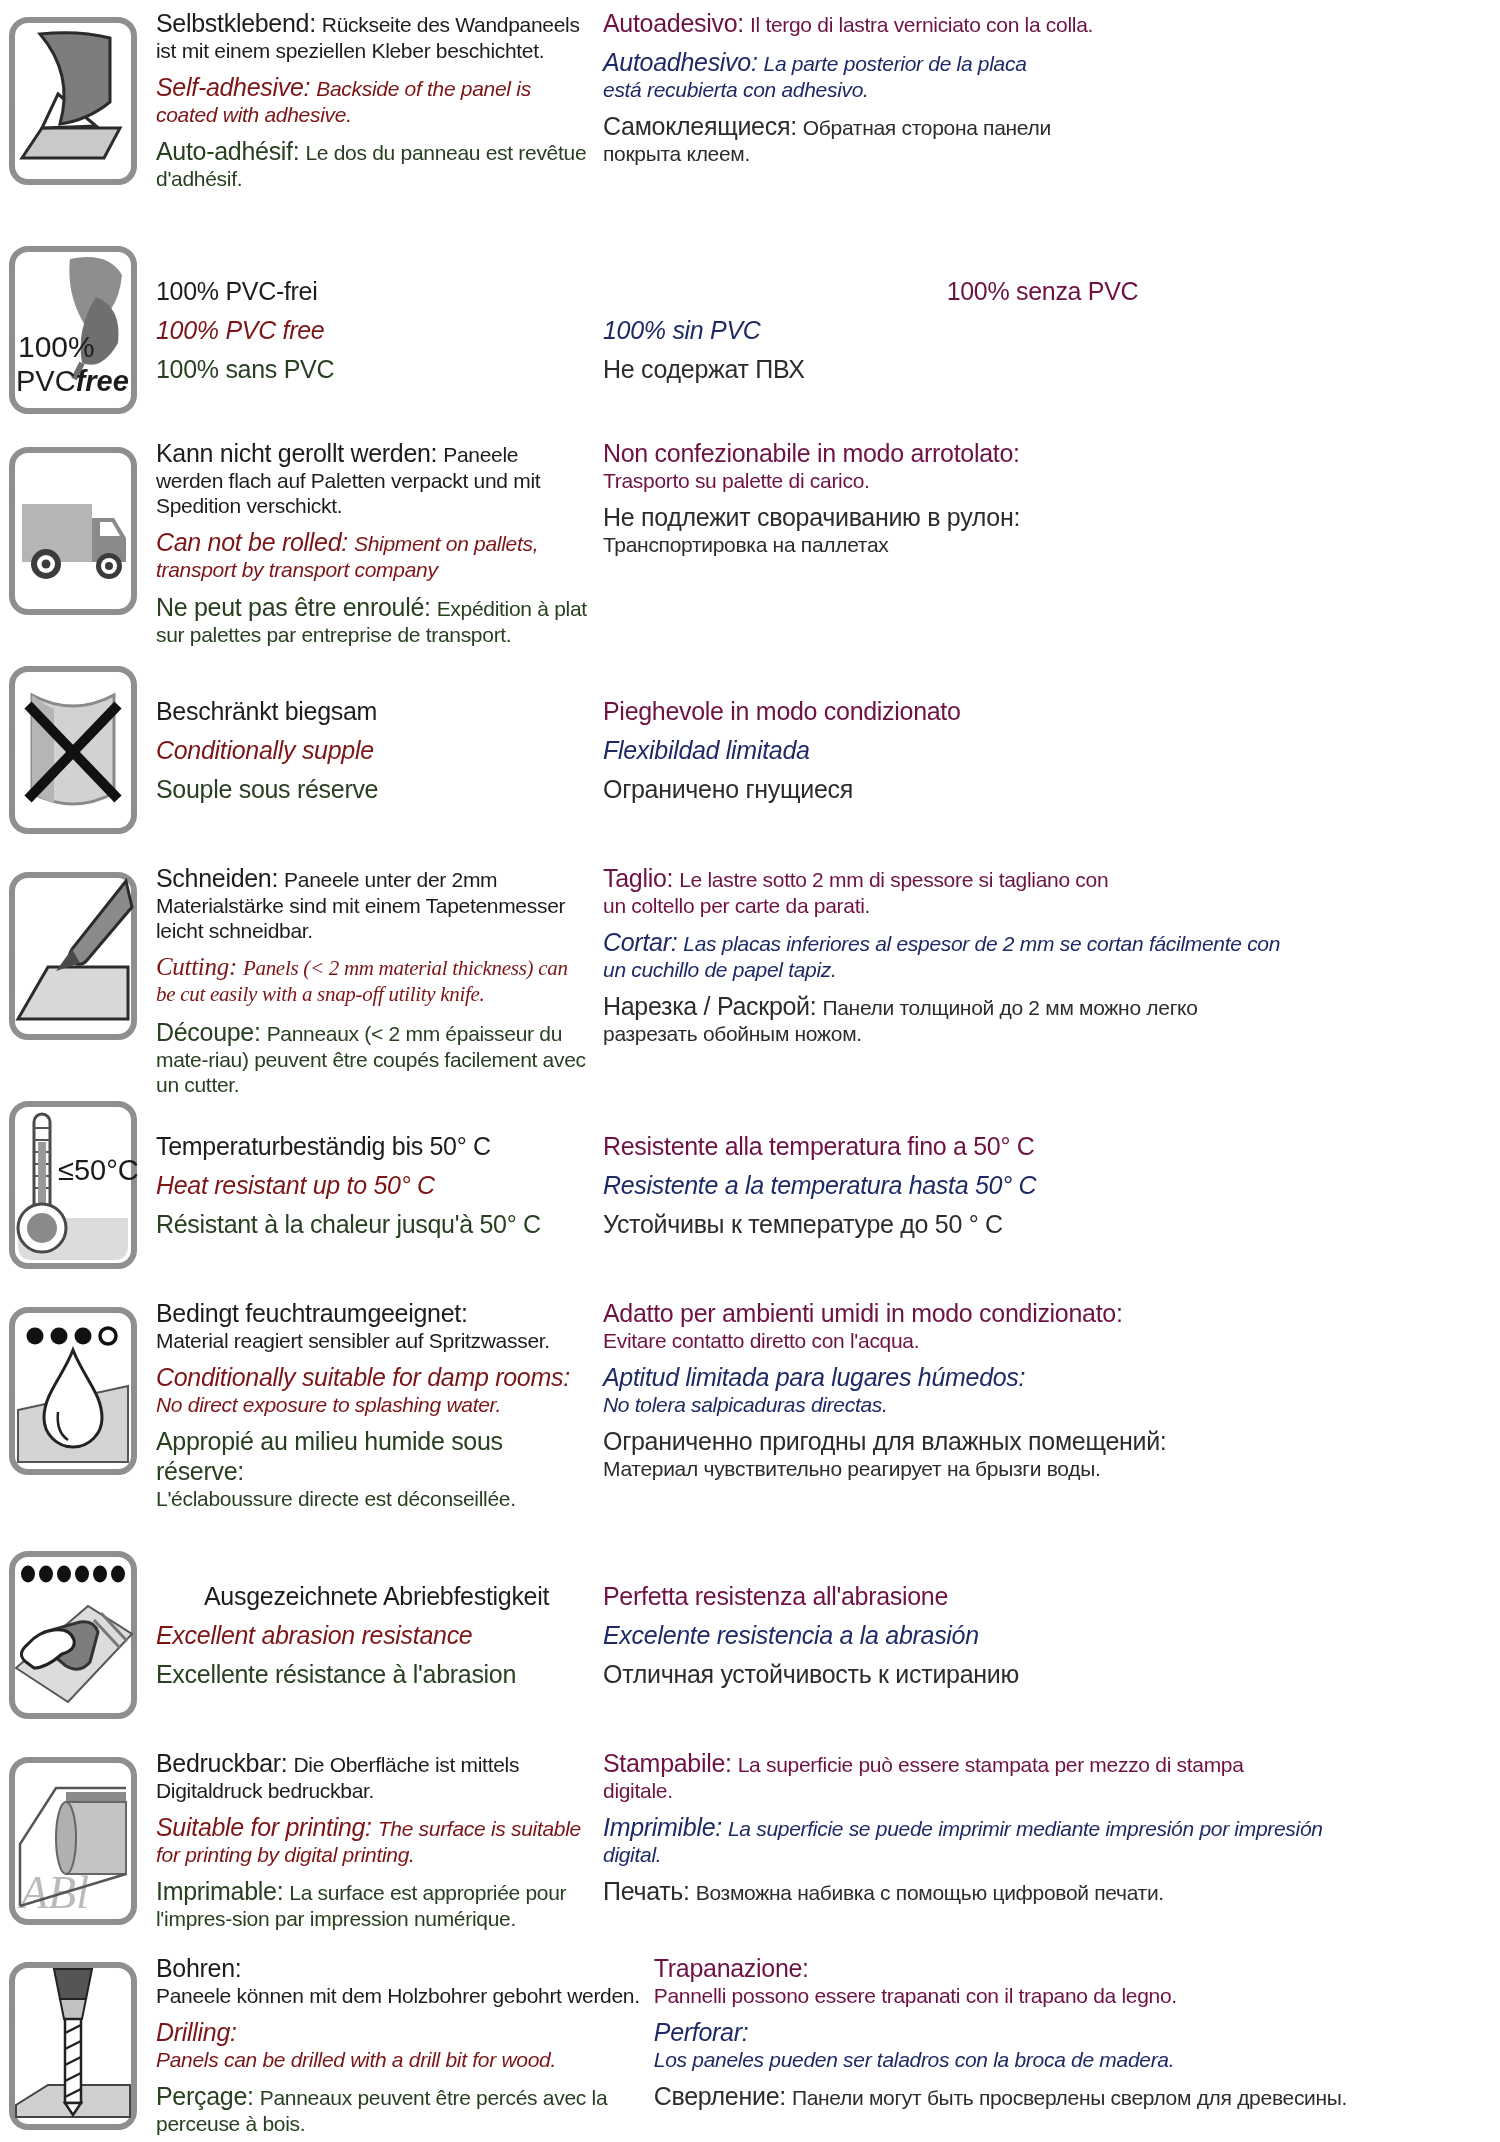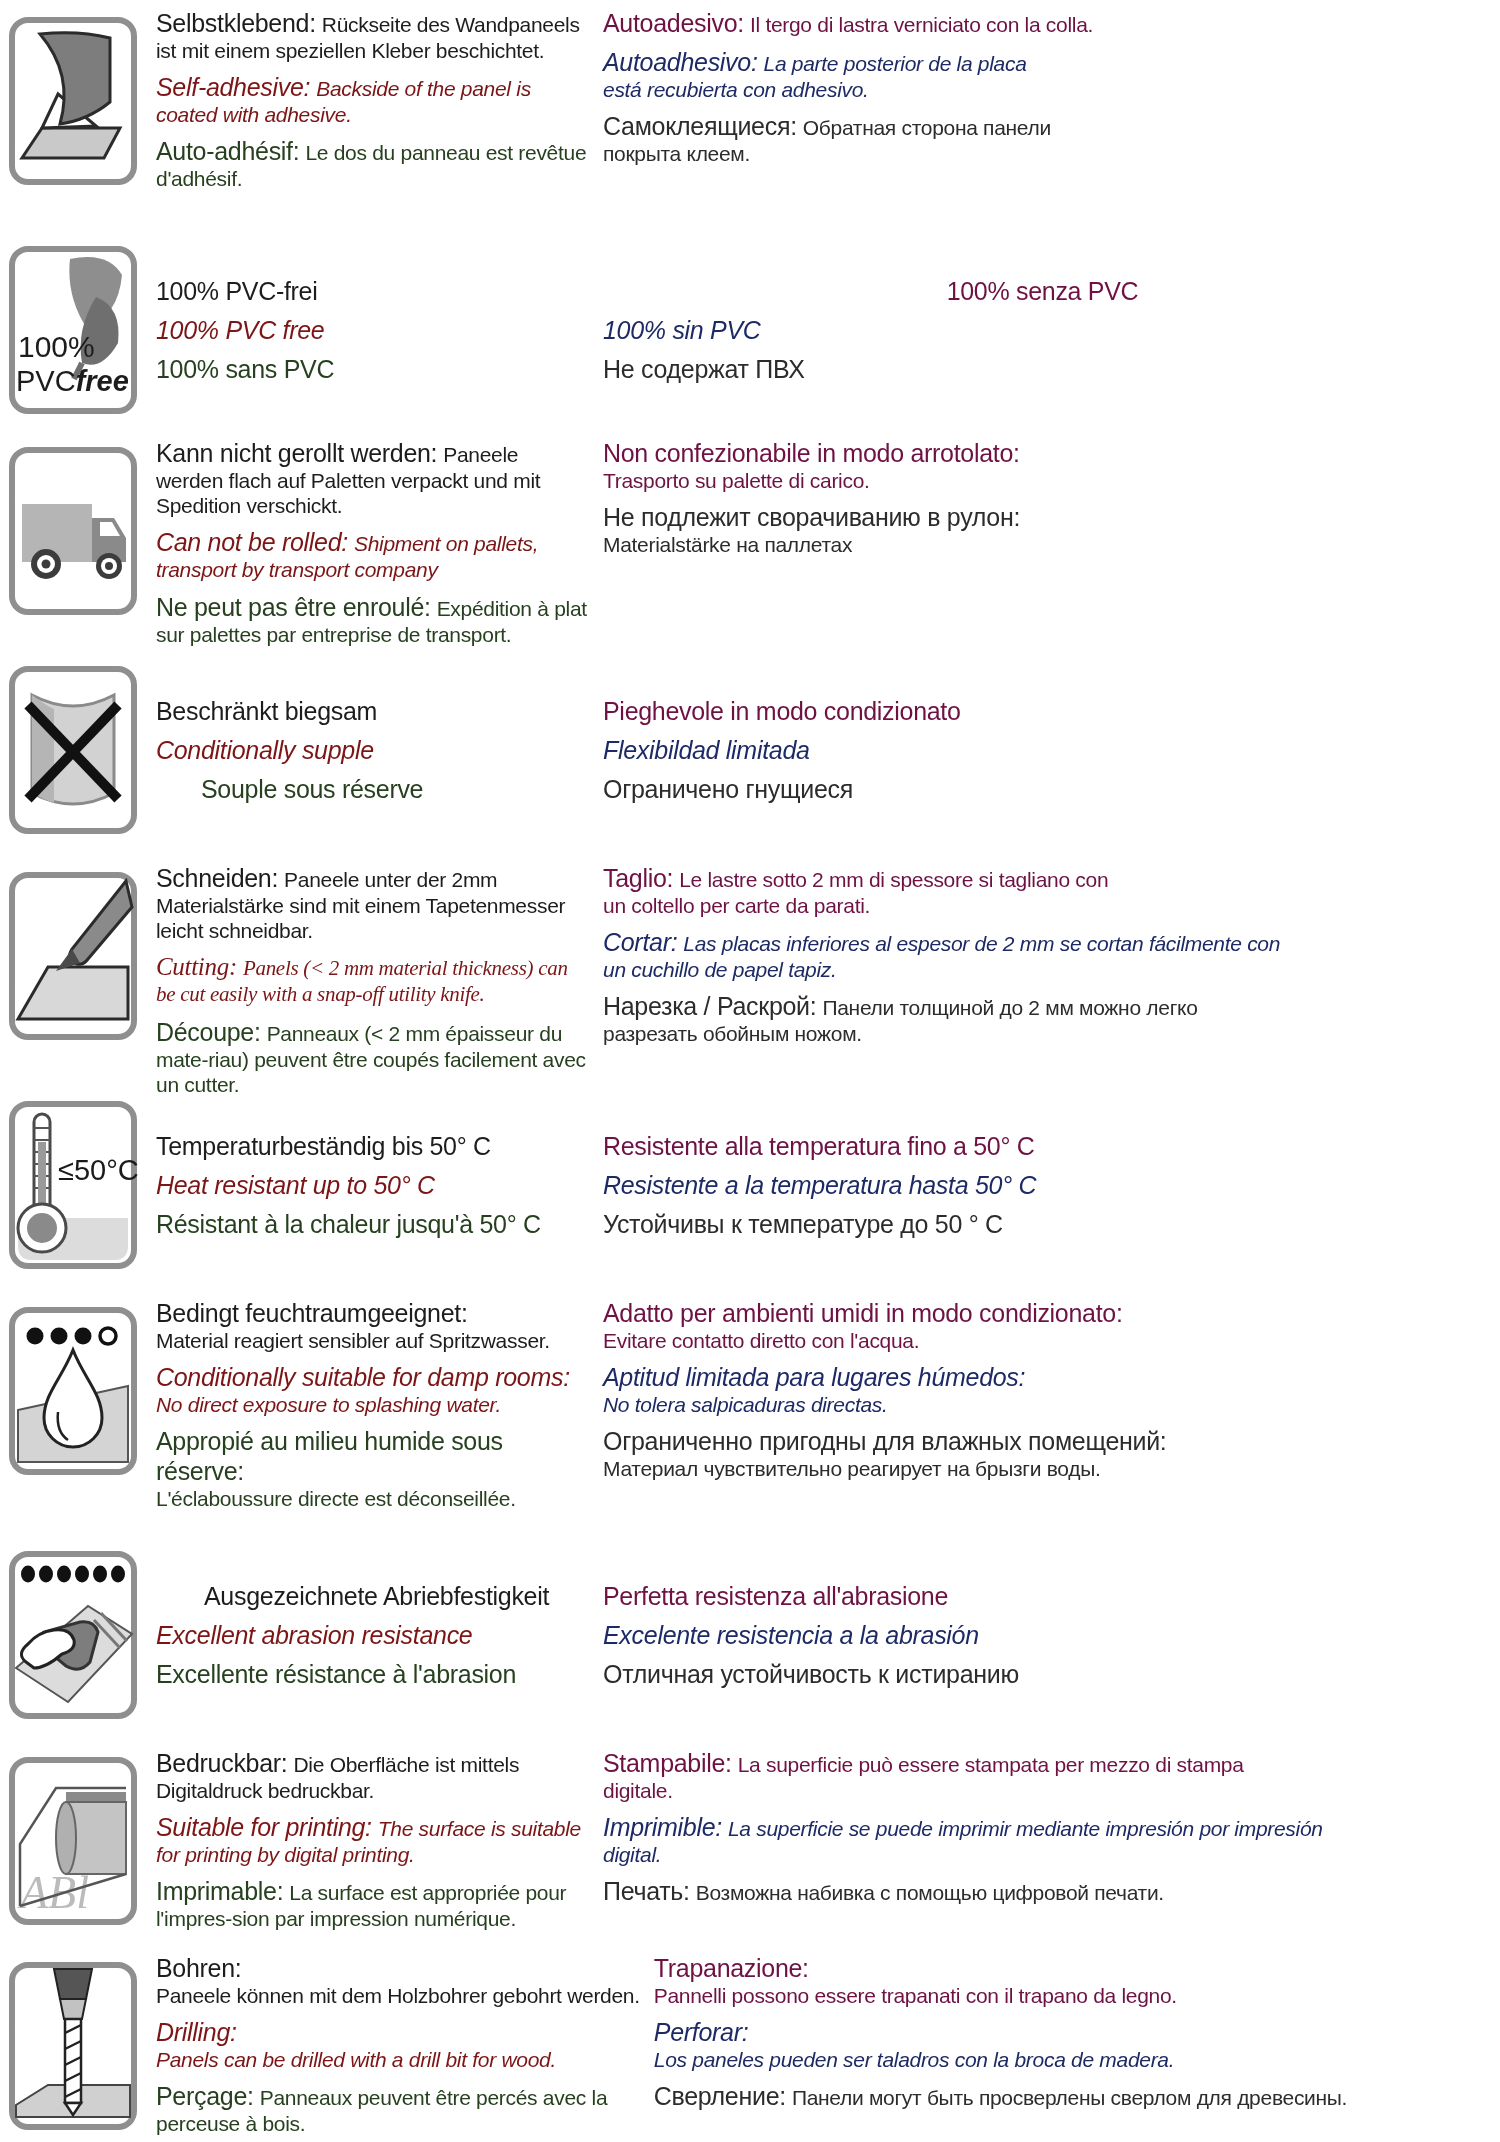--- a/index.html
+++ b/index.html
@@ -86,37 +86,37 @@
           <circle cx="101" cy="120" r="4" fill="#3c3c3c"></circle>
         </svg>
       </div>
       <div class="col left-col">
         <p class="blk lang-de" style="color: rgb(29, 29, 29);"><span class="lead">Kann nicht gerollt werden:</span><span class="rest">Paneele werden flach auf Paletten verpackt und mit Spedition verschickt.</span></p>
         <p class="blk lang-en" style="color: rgb(124, 21, 22);"><span class="lead">Can not be rolled:</span><span class="rest">Shipment on pallets, transport by  transport company</span></p>
         <p class="blk lang-fr" style="color: rgb(39, 64, 31);"><span class="lead">Ne peut pas être enroulé:</span><span class="rest">Expédition à plat sur palettes par entreprise de transport.</span></p>
       </div>
       <div class="col right-col">
         <p class="blk lang-it" style="color: rgb(110, 18, 68);"><span class="lead">Non confezionabile in modo arrotolato:</span><br><span class="rest">Trasporto su palette di carico.</span></p>
-        <p class="blk lang-ru" style="color: rgb(44, 44, 44);"><span class="lead">Не подлежит сворачиванию в рулон:</span><br><span class="rest">Materialstärke на паллетах</span></p>
+        <p class="blk lang-ru" style="color: rgb(44, 44, 44);"><span class="lead">Не подлежит сворачиванию в рулон:</span><br><span class="rest">Транспортировка на паллетах</span></p>
       </div>
     </div>
     <div class="row center" style="height: 210px;">
       <div class="icon-cell">
         <svg width="130" height="170" viewBox="0 0 130 170">
           <rect x="4" y="4" width="122" height="162" rx="16" fill="#ffffff" stroke="#8f8f8f" stroke-width="6"></rect>
           <path d="M24 30 Q65 52 106 30 L106 128 Q65 150 24 128 Z" fill="#d2d2d2" stroke="#8a8a8a" stroke-width="3"></path>
           <path d="M24 30 Q40 42 46 44 L46 138 Q34 134 24 128 Z" fill="#b5b5b5"></path>
           <line x1="20" y1="40" x2="110" y2="134" stroke="#111111" stroke-width="10"></line>
           <line x1="110" y1="40" x2="20" y2="134" stroke="#111111" stroke-width="10"></line>
         </svg>
       </div>
       <div class="col left-col">
         <p class="blk lang-de" style="color: rgb(29, 29, 29);"><span class="lead">Beschränkt biegsam</span></p>
         <p class="blk lang-en" style="color: rgb(124, 21, 22);"><span class="lead">Conditionally supple</span></p>
-        <p class="blk lang-fr" style="color: rgb(39, 64, 31); margin-left: 45px;"><span class="lead">Souple sous réserve</span></p>
+        <p class="blk lang-fr" style="color: rgb(39, 64, 31);"><span class="lead">Souple sous réserve</span></p>
       </div>
       <div class="col right-col">
         <p class="blk lang-it" style="color: rgb(110, 18, 68);"><span class="lead">Pieghevole in modo condizionato</span></p>
         <p class="blk lang-es" style="color: rgb(29, 42, 102);"><span class="lead">Flexibildad limitada</span></p>
         <p class="blk lang-ru" style="color: rgb(44, 44, 44);"><span class="lead">Ограничено гнущиеся</span></p>
       </div>
     </div>
     <div class="row" style="height: 225px;">
       <div class="icon-cell">
         <svg width="130" height="170" viewBox="0 0 130 170">

